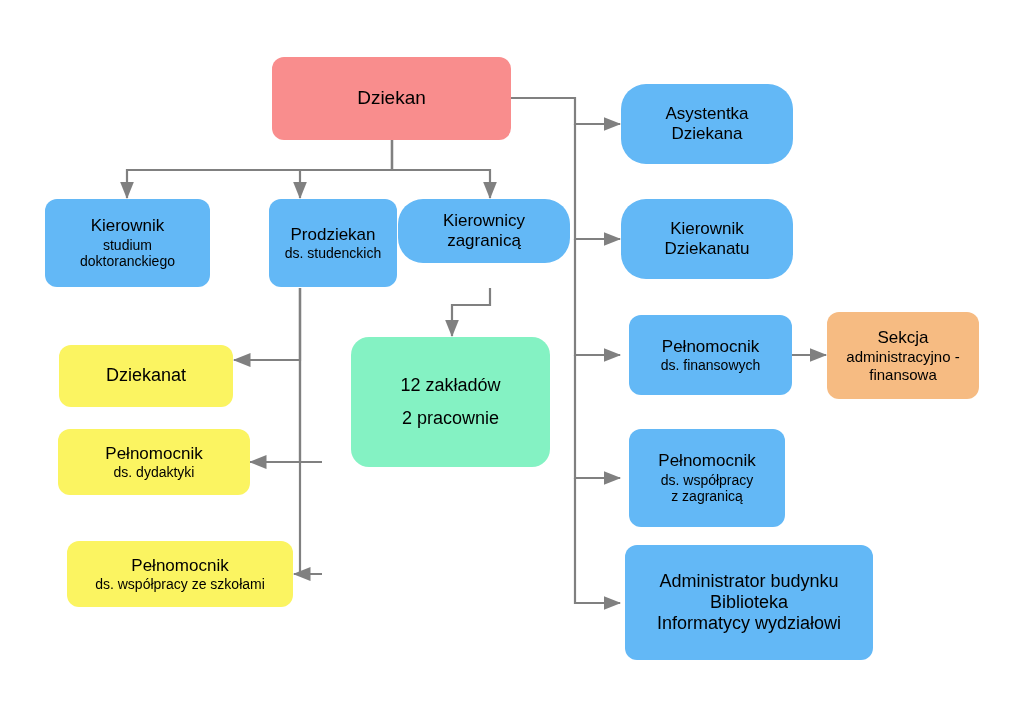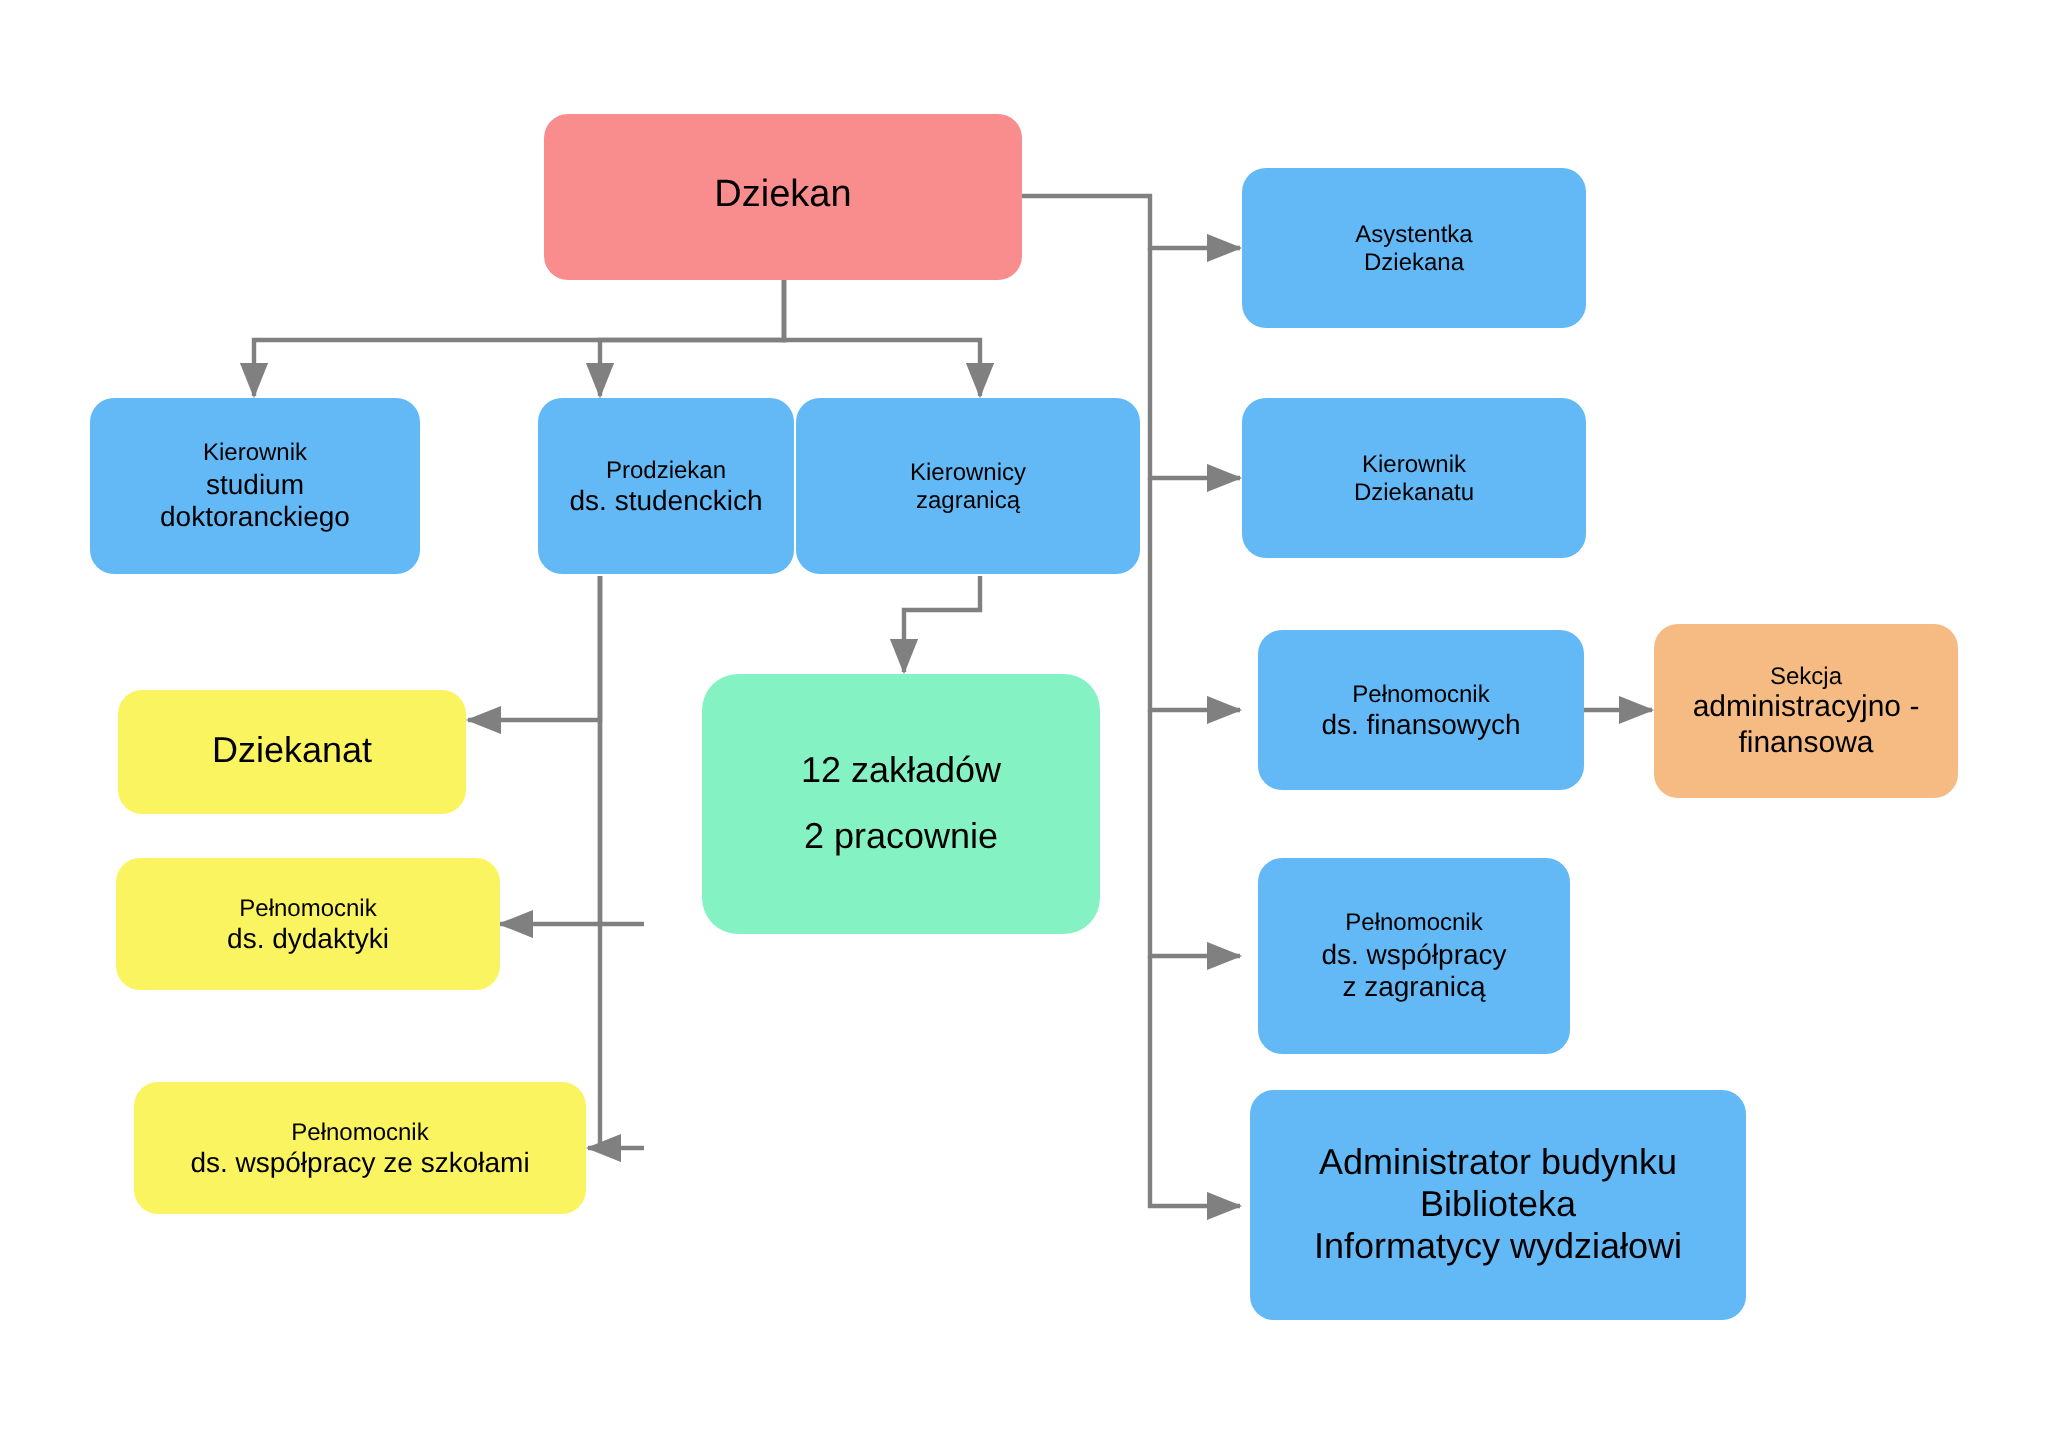--- a/index.html
+++ b/index.html
@@ -44,21 +44,21 @@
 
   
   .pal-red    { background: #f98d8d; }
   .pal-blue   { background: #63b8f6; }
   .pal-yellow { background: #fbf461; }
   .pal-green  { background: #84f2c3; gap: 12px; }
   .pal-orange { background: #f6bb82; text-align: center; }
 
   
   .t-big   { font-size: 19px; }
-  .t-mid   { font-size: 12px; }
+  .t-mid   { font-size: 17px; border-radius: 25px; }
   .t-small { font-size: 14px; }
   .t-xsmall{ font-size: 15px; }
   .t-med2  { font-size: 18px; }
 </style>
 </head>
 <body>
 
 <div id="canvas">
 
   <svg class="connectors" viewBox="0 0 1024 724">
@@ -130,21 +130,21 @@
     <span class="l1 t-mid">Kierownik</span>
     <span class="l2 t-small">studium</span>
     <span class="l3 t-small">doktoranckiego</span>
   </div>
 
   <div class="node pal-blue" style="left:221px; top:199px; width:128px; height:88px;margin-left:48px;">
     <span class="l1 t-mid">Prodziekan</span>
     <span class="l2 t-small">ds. studenckich</span>
   </div>
 
-  <div class="node pal-blue t-mid" style="left:398px; top:199px; width:172px; height:88px;">
+  <div class="node pal-blue t-mid" style="left:398px; top:199px; width:172px; height:64px;">
     <span class="l1">Kierownicy</span>
     <span class="l2">zagranicą</span>
   </div>
 
   <div class="node pal-green t-med2" style="left:351px; top:337px; width:199px; height:130px; border-radius:18px;">
     <span class="l1">12 zakładów</span>
     <span class="l2">2 pracownie</span>
   </div>
 
   <div class="node pal-yellow t-med2" style="left:59px; top:345px; width:174px; height:62px;">

